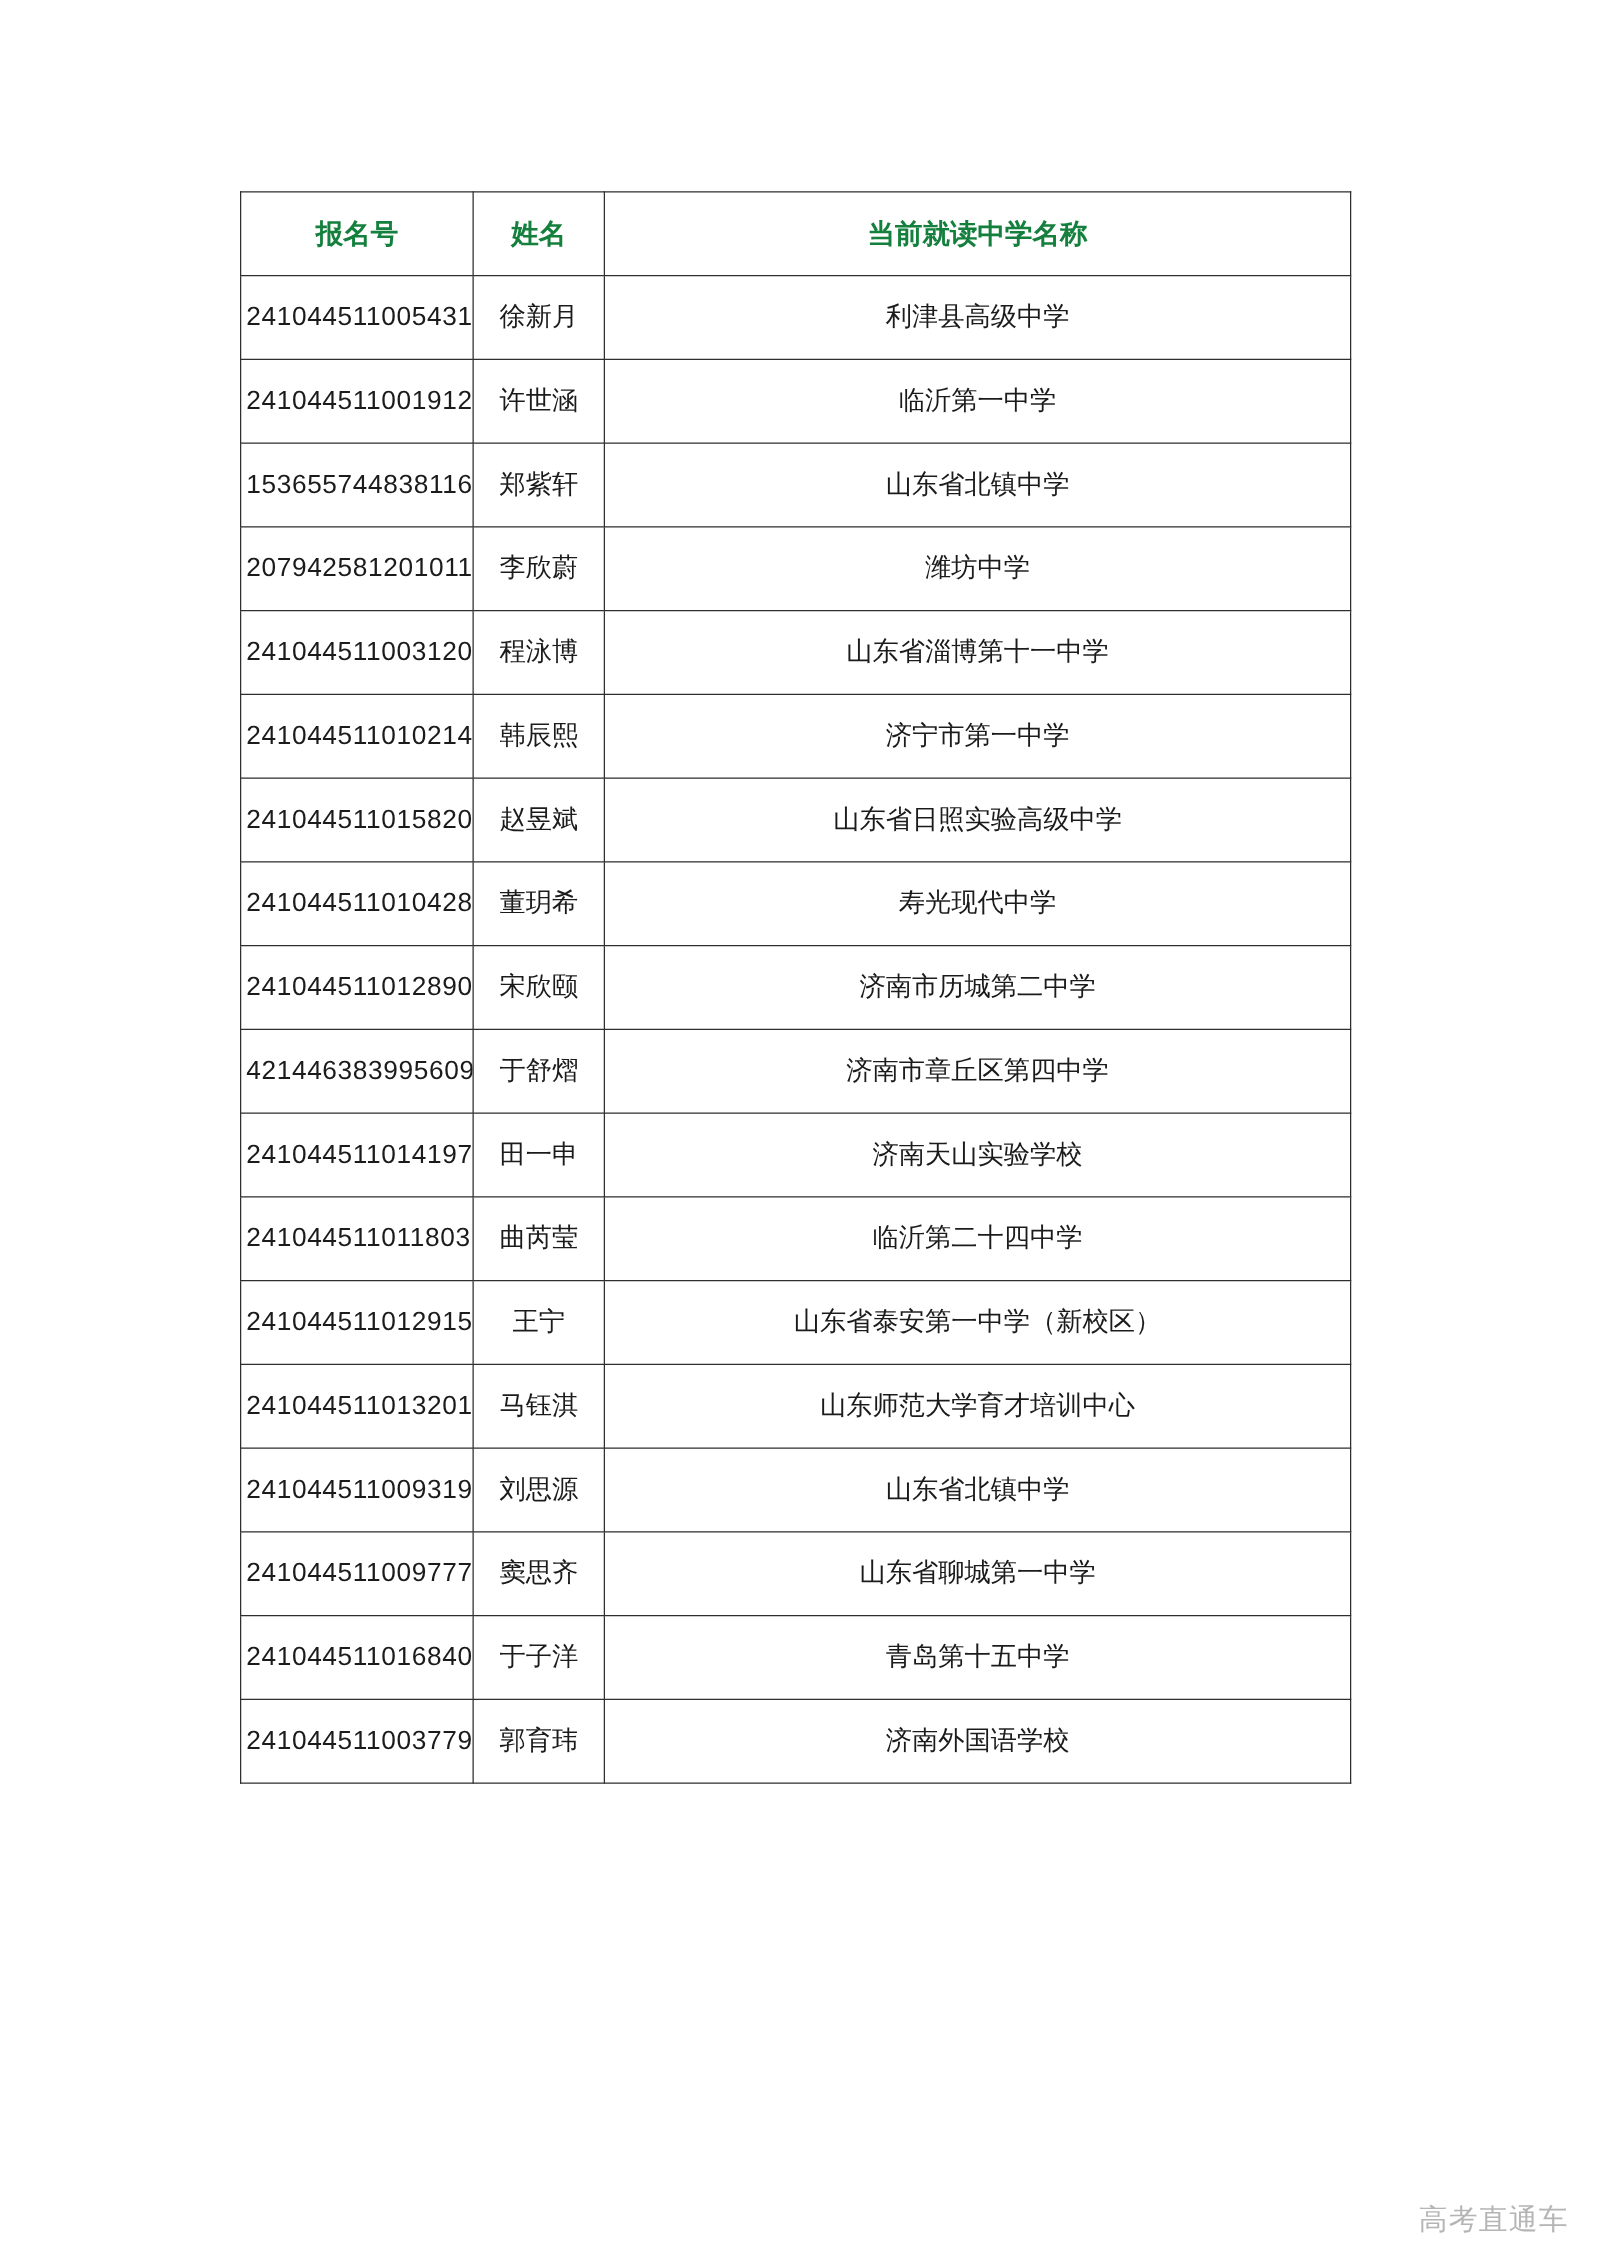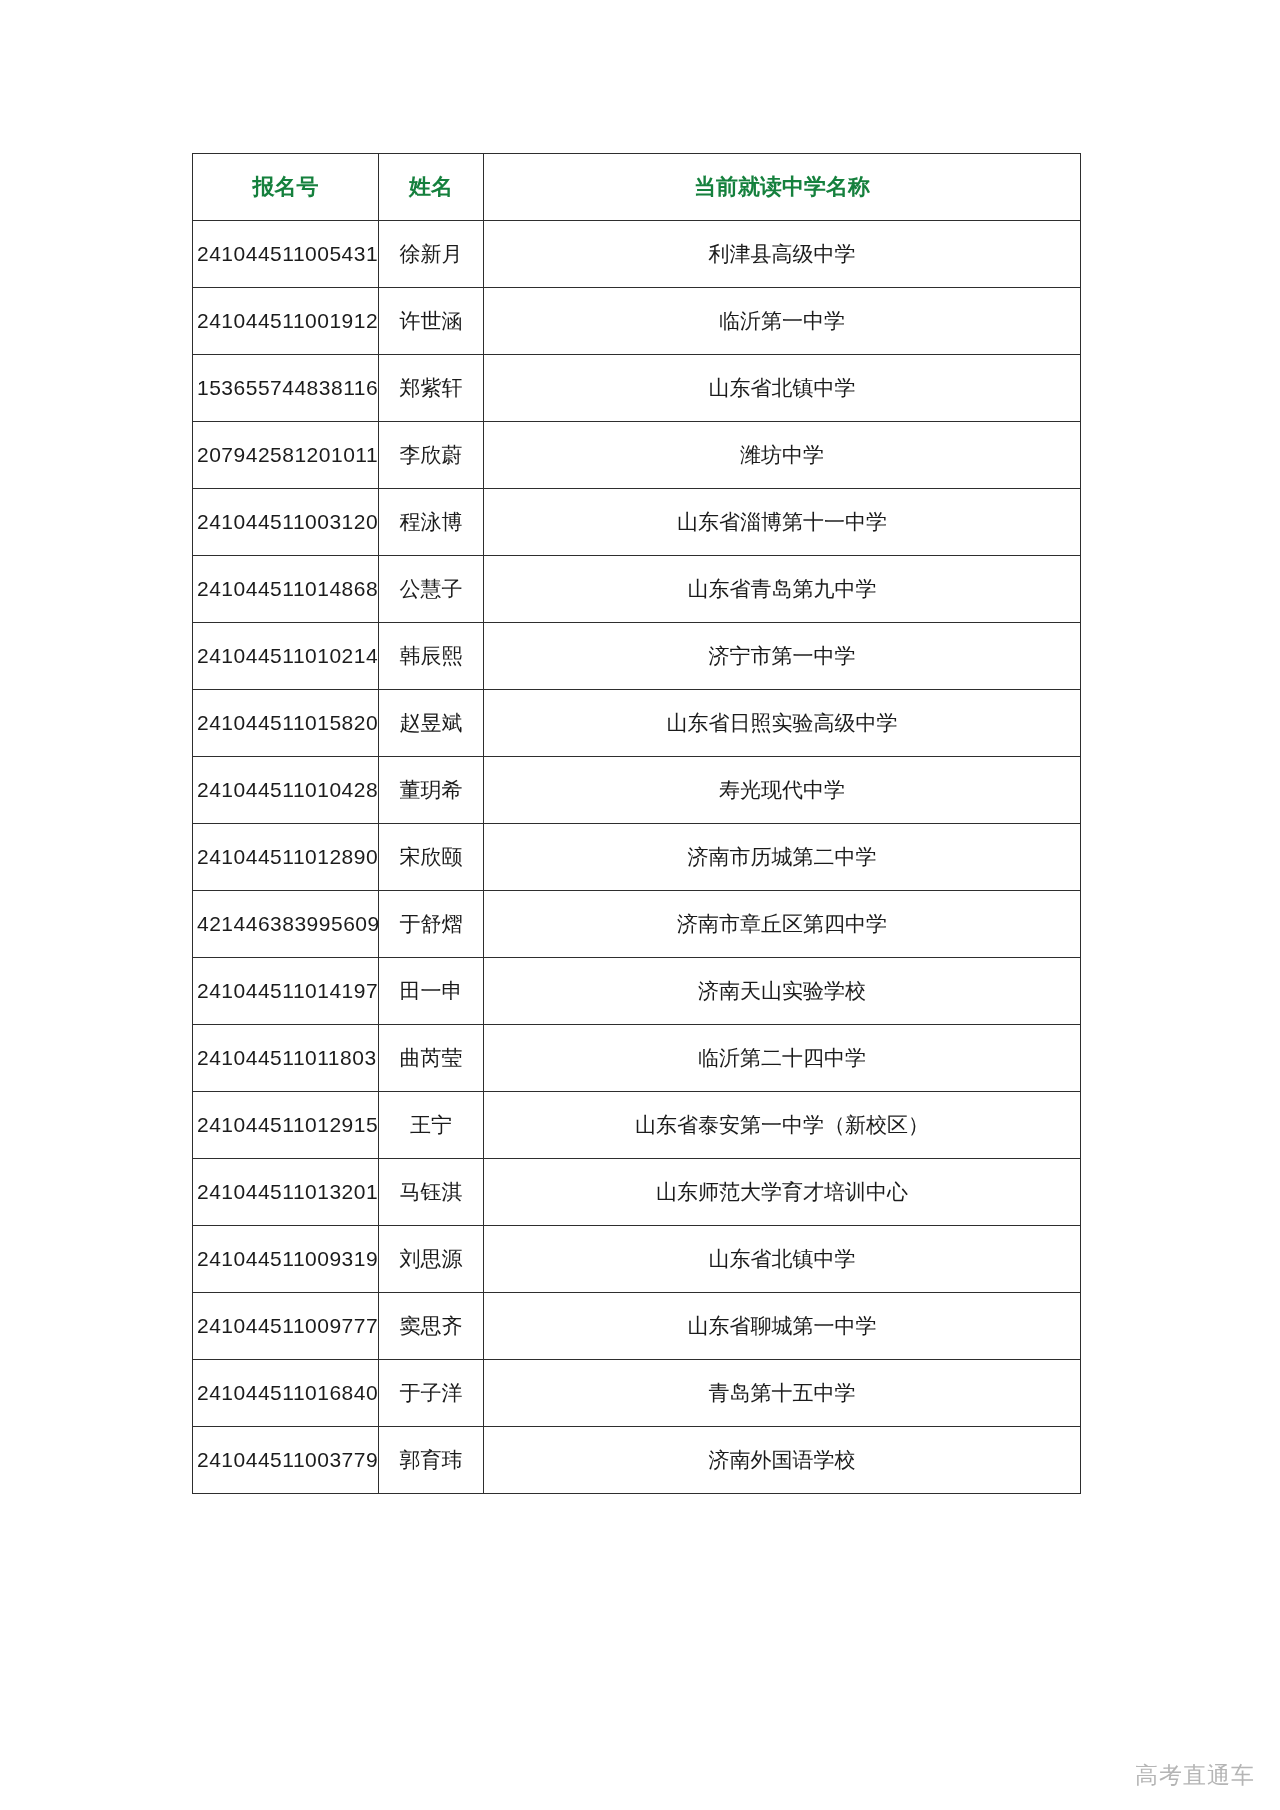--- a/index.html
+++ b/index.html
@@ -95,25 +95,20 @@
           <td class="regno">207942581201011</td>
           <td>李欣蔚</td>
           <td>潍坊中学</td>
         </tr>
         <tr>
           <td class="regno">241044511003120</td>
           <td>程泳博</td>
           <td>山东省淄博第十一中学</td>
         </tr>
         <tr>
-          <td class="regno">241044511014868</td>
-          <td>公慧子</td>
-          <td>山东省青岛第九中学</td>
-        </tr>
-        <tr>
           <td class="regno">241044511010214</td>
           <td>韩辰熙</td>
           <td>济宁市第一中学</td>
         </tr>
         <tr>
           <td class="regno">241044511015820</td>
           <td>赵昱斌</td>
           <td>山东省日照实验高级中学</td>
         </tr>
         <tr>

